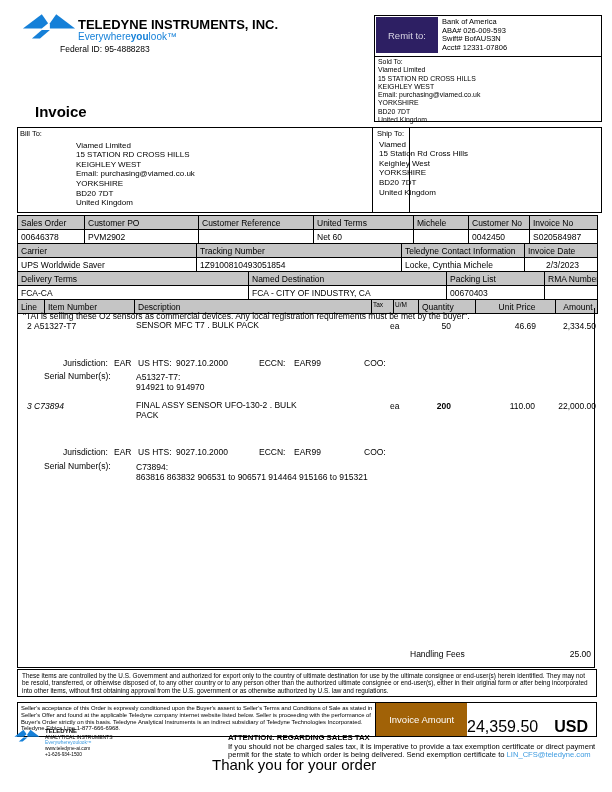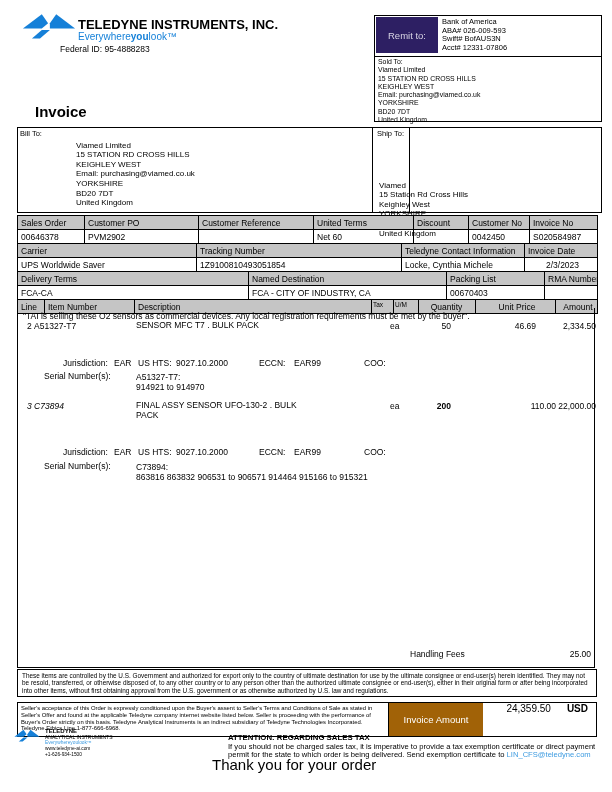--- a/index.html
+++ b/index.html
@@ -42,22 +42,22 @@
   .right{text-align:right;}
   .desc{width:185px;line-height:10px;font-size:8.5px;}
   
   .export-box{border:1px solid #000;box-sizing:border-box;width:580px;
               font-size:6.4px;line-height:7.3px;padding:2px 4px;}
   .amount-row{border:1px solid #000;box-sizing:border-box;width:580px;height:35px;display:flex;}
   .seller-cell{width:371px;border-right:1px solid #000;box-sizing:border-box;
                font-size:5.9px;line-height:6.8px;padding:2px 3px;}
   .amt-black{width:94px;background:#a16207;color:#fff;font-size:9.5px;
              display:flex;align-items:center;justify-content:center;}
-  .amt-val{flex:1;display:flex;align-items:flex-start;justify-content:flex-end;
-           gap:16px;padding-right:8px;font-size:10px;}
+  .amt-val{flex:1;display:flex;align-items:flex-end;justify-content:flex-end;
+           gap:16px;padding-right:8px;font-size:16px;}
   .amt-cur{font-weight:bold;}
   .flogo-text{font-size:4.8px;line-height:5.7px;}
   .flogo-text .l1{font-size:6px;font-weight:bold;}
   .flogo-text .l2{font-size:5px;}
   .flogo-text .blue{color:var(--link-blue);}
   .attn-title{font-size:7.8px;font-weight:bold;}
   .attn-body{font-size:7.6px;line-height:8.4px;}
   .link{color:var(--link-blue);text-decoration:none;}
   .thanks{font-size:15px;}
 </style>
@@ -111,21 +111,21 @@
       <div>KEIGHLEY WEST</div>
       <div>Email: purchasing@viamed.co.uk</div>
       <div>YORKSHIRE</div>
       <div>BD20 7DT</div>
       <div>United Kingdom</div>
     </div>
   </div>
 
   <div class="abs addr-box" style="left:372px;top:127px;width:230px;height:86px;">
     <div class="addr-label" style="padding:1px 0 1px 4px;">Ship To:</div>
-    <div style="margin-left:6px;margin-top:41px;">
+    <div style="margin-left:6px;">
       <div>Viamed</div>
       <div>15 Station Rd Cross Hills</div>
       <div>Keighley West</div>
       <div>YORKSHIRE</div>
       <div>BD20 7DT</div>
       <div>United Kingdom</div>
     </div>
   </div>
 
   <div class="abs" style="left:17px;top:215px;">
@@ -138,21 +138,21 @@
           <col style="width:55px">
           <col style="width:61px">
           <col style="width:68px">
         </colgroup>
       <tbody>
           <tr class="hrow">
         <th>Sales Order</th>
         <th>Customer PO</th>
         <th>Customer Reference</th>
         <th>United Terms</th>
-        <th>Discount</th>
+        <th>Michele</th>
         <th>Customer No</th>
         <th>Invoice No</th>
       </tr>
       <tr>
         <td>00646378</td>
         <td>PVM2902</td>
         <td></td>
         <td>Net 60</td>
         <td></td>
         <td>0042450</td>
@@ -215,21 +215,21 @@
           <col style="width:80px">
           <col style="width:42px">
         </colgroup>
       <tbody>
           <tr class="hrow">
         <th>Line</th>
         <th>Item Number</th>
         <th>Description</th>
         <th class="small-col">Tax</th>
         <th class="small-col">U/M</th>
-        <th style="text-align:center;padding-right:4px;">Quantity</th>
+        <th style="text-align:left;padding-right:4px;">Quantity</th>
         <th style="text-align:center;">Unit Price</th>
         <th style="text-align:center;">Amount</th>
       </tr>
     </tbody>
       </table>
   </div>
 
   <div class="abs items-body" style="left:17px;top:308px;width:578px;height:360px;">
 
     <div class="abs fs85" style="left:5px;top:3px;width:566px;">"TAI is selling these O2 sensors as commercial devices. Any local registration requirements must be met by the buyer".</div>
@@ -254,21 +254,21 @@
     <div class="abs fs85" style="left:26px;top:63px;">Serial Number(s):</div>
     <div class="abs fs85" style="left:118px;top:64px;">A51327-T7:</div>
     <div class="abs fs85" style="left:118px;top:74px;width:450px;">914921 to 914970</div>
 
     <div class="abs fs85" style="left:9px;top:93px;font-style:italic;">
       <span>3</span>&nbsp;<span>C73894</span>
     </div>
     <div class="abs desc" style="left:118px;top:92px;">FINAL ASSY SENSOR UFO-130-2  .  BULK PACK</div>
     <div class="abs fs85" style="left:372px;top:93px;">ea</div>
     <div class="abs fs85 right" style="left:395px;top:93px;width:38px;font-weight:bold;">200</div>
-    <div class="abs fs85 right" style="left:465px;top:93px;width:73px;">110.00</div>
+    <div class="abs fs85 right" style="left:444px;top:93px;width:73px;">110.00</div>
     <div class="abs fs85 right" style="left:492px;top:93px;width:86px;">22,000.00</div>
 
     <div class="abs fs85" style="left:45px;top:139px;">Jurisdiction:</div>
     <div class="abs fs85" style="left:96px;top:139px;">EAR</div>
     <div class="abs fs85" style="left:120px;top:139px;">US HTS:</div>
     <div class="abs fs85" style="left:158px;top:139px;">9027.10.2000</div>
     <div class="abs fs85" style="left:241px;top:139px;">ECCN:</div>
     <div class="abs fs85" style="left:276px;top:139px;">EAR99</div>
     <div class="abs fs85" style="left:346px;top:139px;">COO:</div>
 

